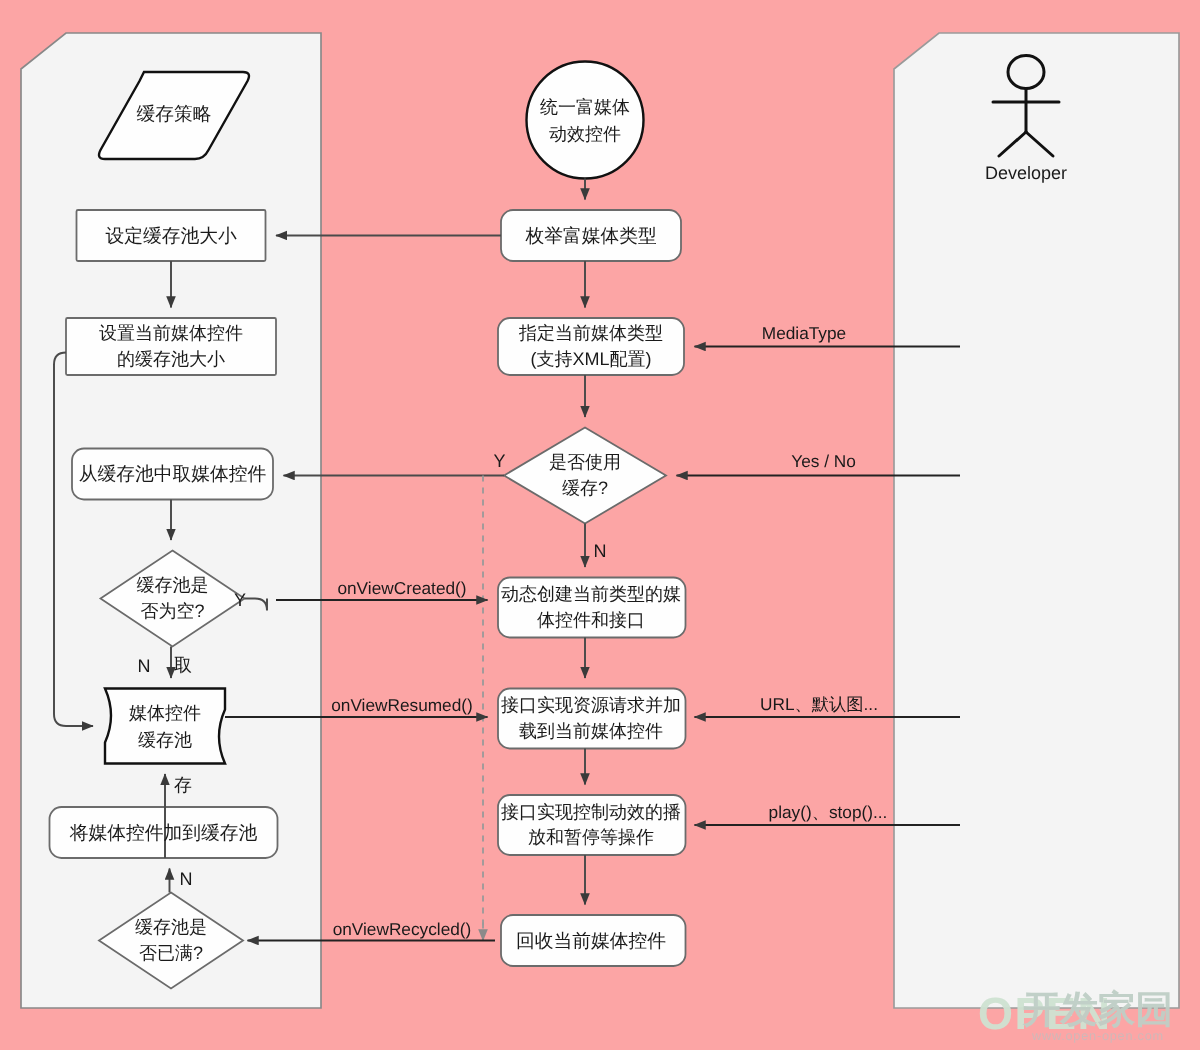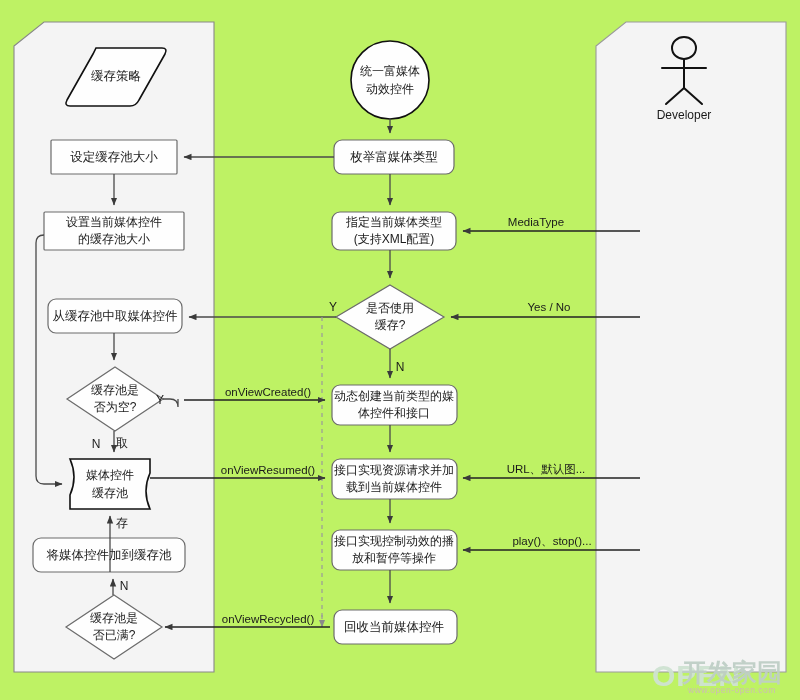--- a/index.html
+++ b/index.html
@@ -1,21 +1,21 @@
 <!DOCTYPE html>
 <html><head>
 <meta charset="utf-8">
 <style>
   html,body{margin:0;padding:0;background:#ffffff;}
   body{
     width:800px;height:700px;
     font-family:"Liberation Sans","DejaVu Sans",sans-serif;
     -webkit-font-smoothing:antialiased;
   }
-  #stage{position:relative;width:800px;height:700px;overflow:hidden;background:#bef264;}
+  #stage{position:relative;width:800px;height:700px;overflow:hidden;background:#fca5a5;}
   #stage svg{position:absolute;left:0;top:0;}
   .nodeText{
     font-family:"Liberation Sans","DejaVu Sans",sans-serif;
     fill:#1a1a1a;
     text-anchor:middle;
     dominant-baseline:middle;
   }
   .cn{font-size:12.5px;}
   .cn-sm{font-size:12px;}
   .lbl{font-size:12px;fill:#1a1a1a;text-anchor:middle;}

